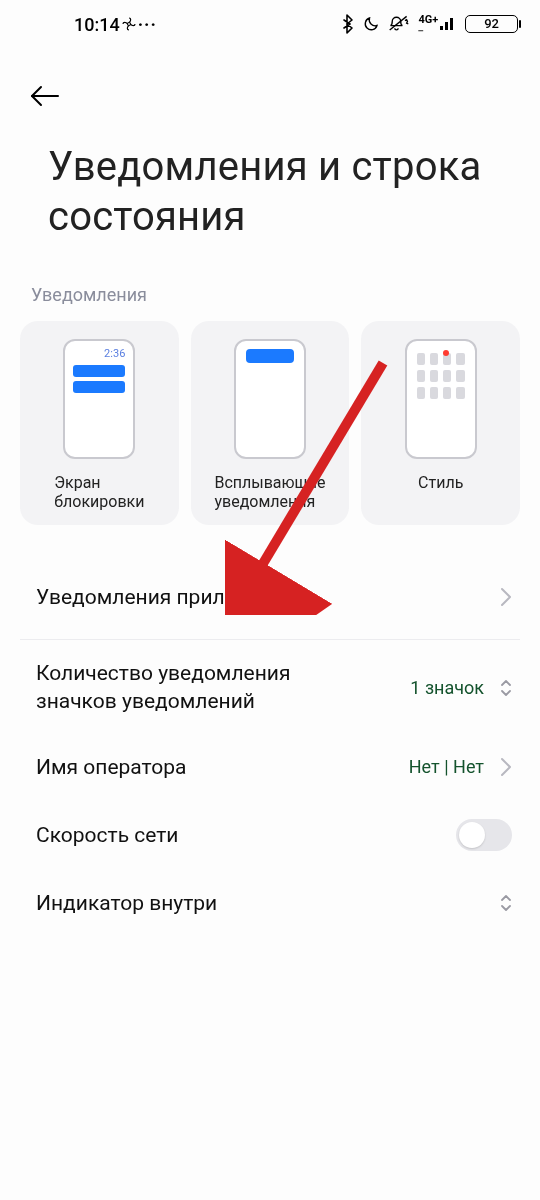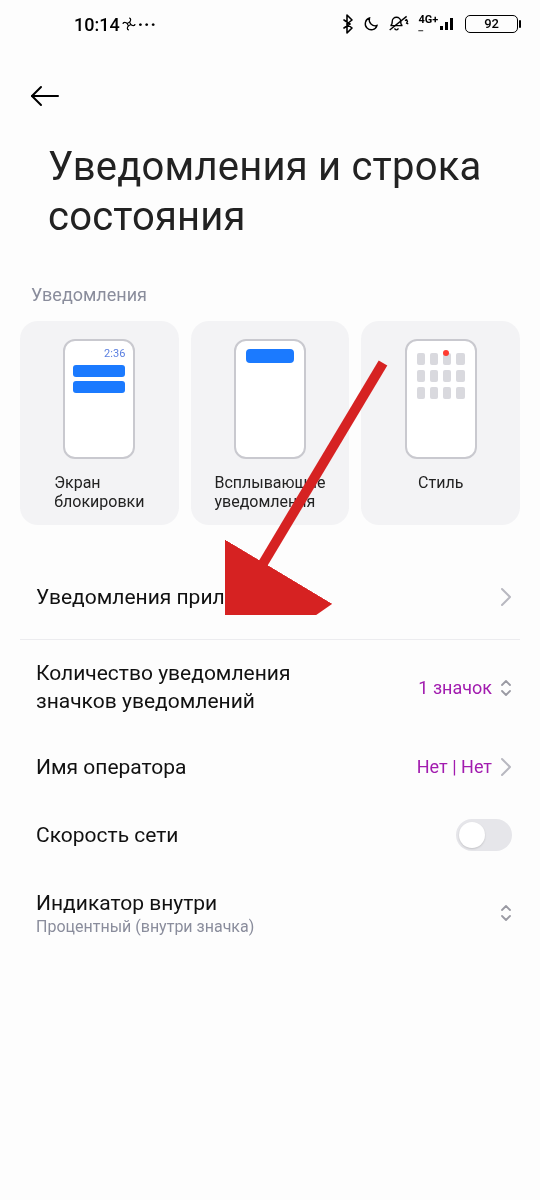--- a/index.html
+++ b/index.html
@@ -153,22 +153,22 @@
   .row .row-title{
     font-size: 21px;
     color:#111;
   }
   .row .row-sub{
     font-size: 16px;
     color:#8a8d9c;
     margin-top:2px;
   }
   .row .row-right{
-    display:flex; align-items:center; gap:8px;
-    color:#a21caf;
+    display:flex; align-items:center; gap:16px;
+    color:#14532d;
     font-size:18px;
   }
   .chevron svg{ display:block;}
   .stepper{
     display:flex; flex-direction:column; gap:2px;
   }
   .stepper svg{display:block;}
   .divider{
     height:1px; background:#ececef;
     margin: 10px 20px 0 20px;
@@ -346,21 +346,20 @@
     <div class="row-right">
       <div class="toggle">
         <div class="knob"></div>
       </div>
     </div>
   </div>
 
   <div class="row" style="padding-bottom:6px">
     <div class="row-main">
       <span class="row-title">Индикатор внутри</span>
-      <span class="row-sub">Процентный (внутри значка)</span>
     </div>
     <div class="row-right">
       <span class="stepper">
         <svg width="12" height="8" viewBox="0 0 12 8" fill="none" stroke="#9a9aa3" stroke-width="1.8" stroke-linecap="round" stroke-linejoin="round">
             <polyline points="2 6 6 2 10 6"></polyline>
           </svg>
         <svg width="12" height="8" viewBox="0 0 12 8" fill="none" stroke="#9a9aa3" stroke-width="1.8" stroke-linecap="round" stroke-linejoin="round">
             <polyline points="2 2 6 6 10 2"></polyline>
           </svg>
       </span>

